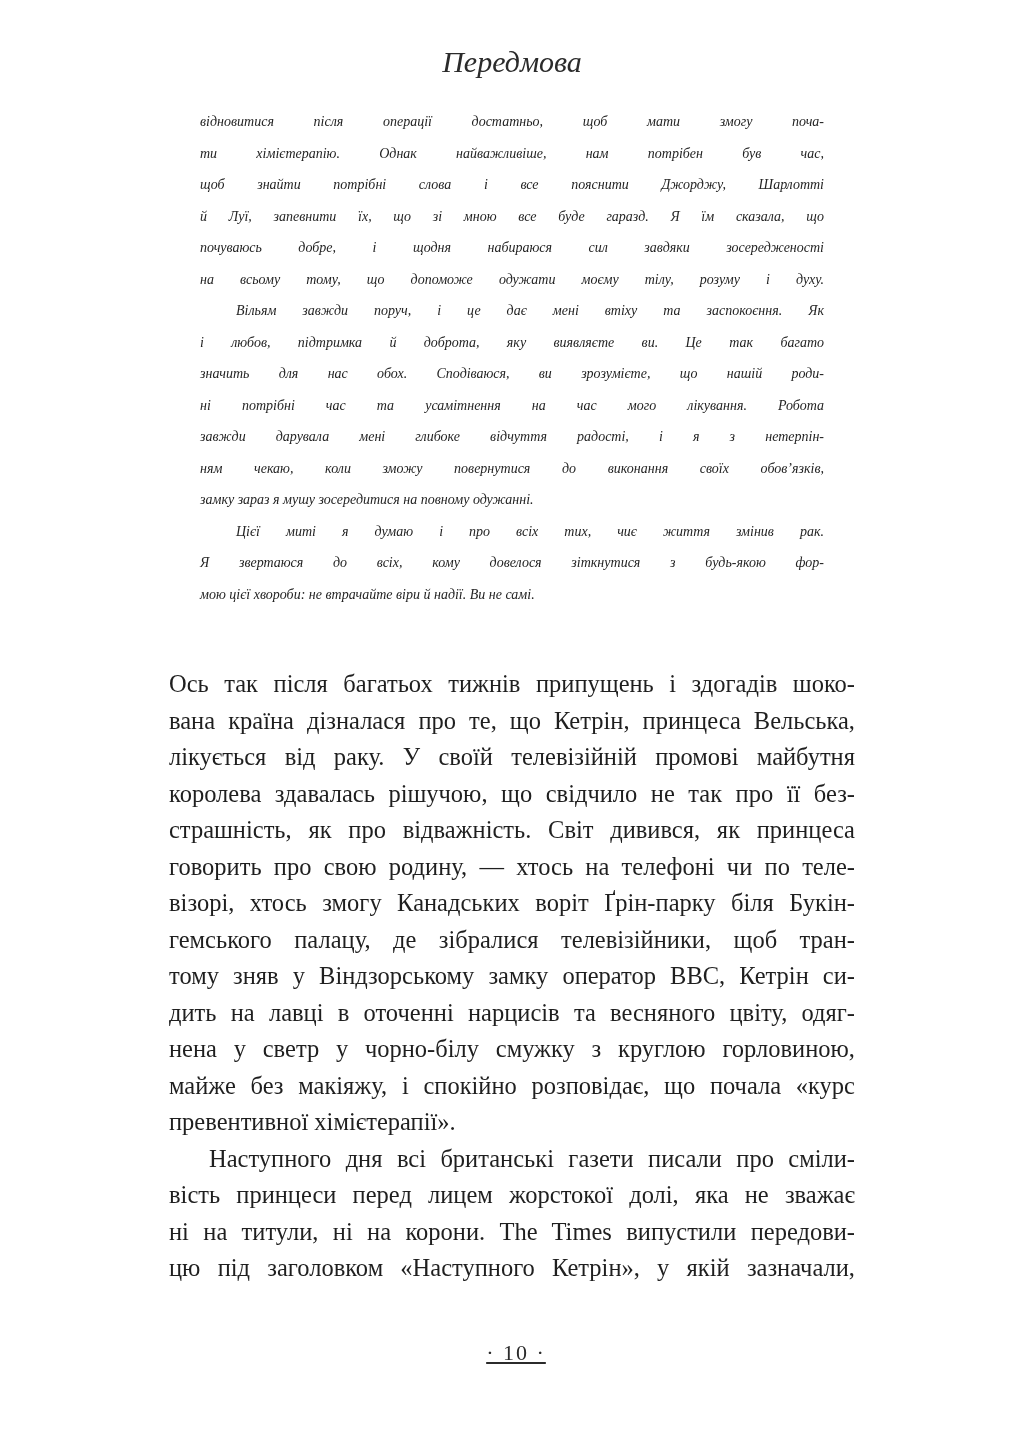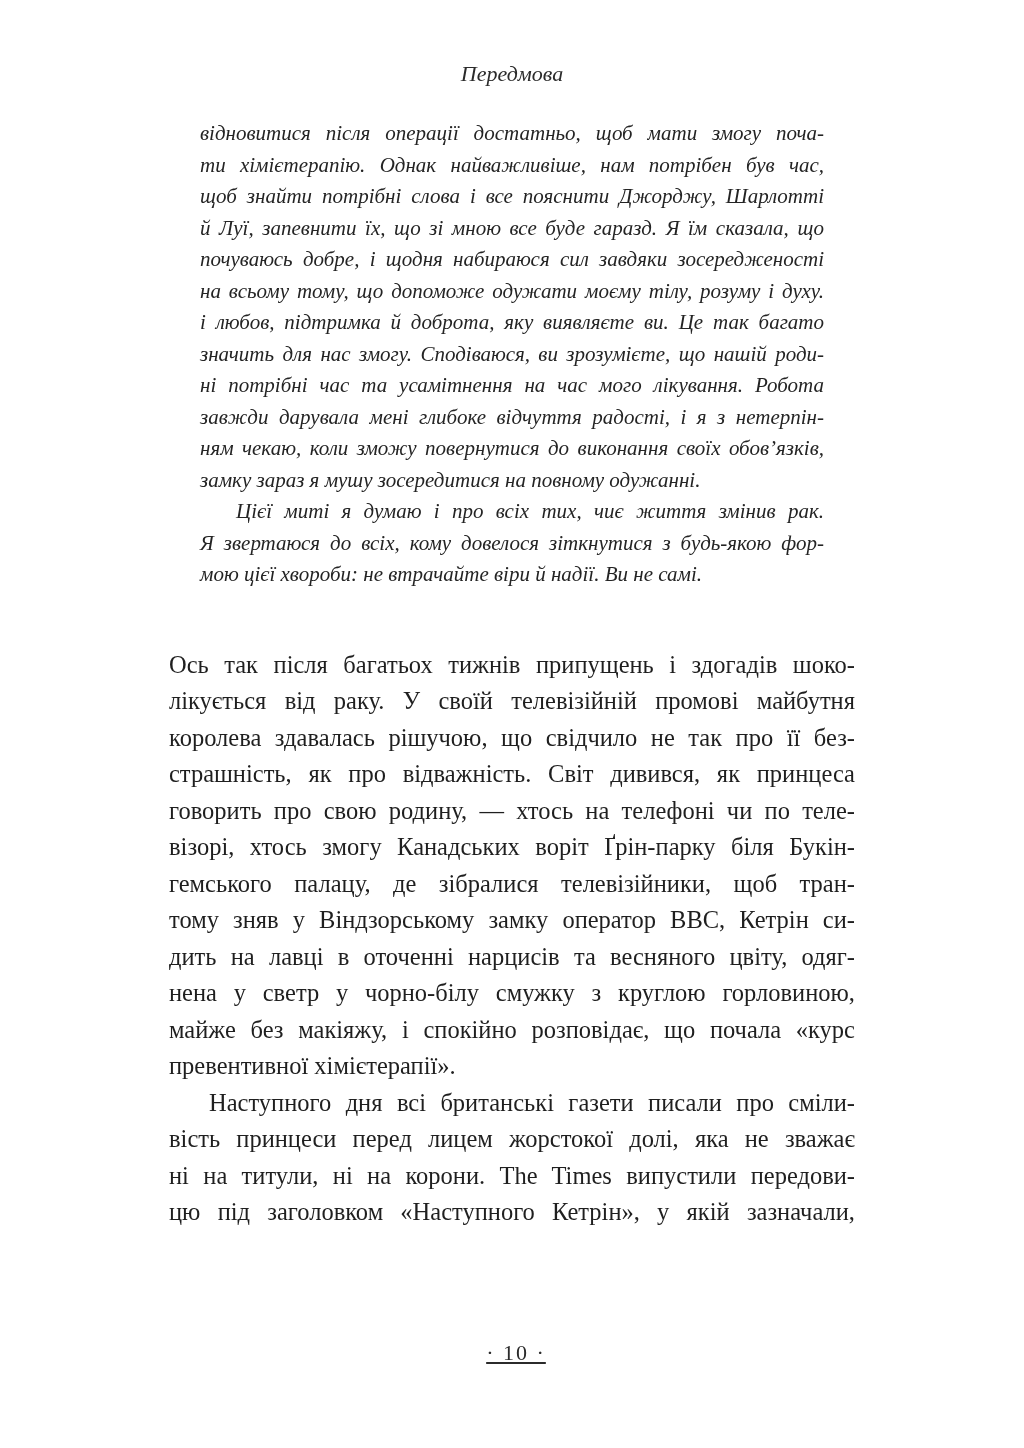--- a/index.html
+++ b/index.html
@@ -11,32 +11,32 @@
     position: relative;
     width: 1024px;
     height: 1448px;
     margin: 0 auto;
     background: #ffffff;
     font-family: "Liberation Serif", "DejaVu Serif", serif;
     color: #222222;
     overflow: hidden;
   }
   .running-head {
-    padding-top: 60px;
+    padding-top: 48px;
     text-align: center;
     font-style: italic;
-    font-size: 22px;
+    font-size: 30px;
     line-height: 28px;
     color: #2b2b2b;
   }
   .quote-block {
     width: 624px;
     margin: 30px auto 0 auto;
     font-style: italic;
-    font-size: 21px;
+    font-size: 14px;
     line-height: 31.5px;
     color: #242424;
   }
   .body-block {
     width: 686px;
     margin: 56px auto 15px auto;
     font-size: 24.5px;
     line-height: 36.5px;
     color: #1f1f1f;
   }
@@ -73,37 +73,39 @@
   <div class="quote-block" id="quote-block">
       <div class="paragraph">
         <div class="line">відновитися після операції достатньо, щоб мати змогу поча-</div>
         <div class="line">ти хімієтерапію. Однак найважливіше, нам потрібен був час,</div>
         <div class="line">щоб знайти потрібні слова і все пояснити Джорджу, Шарлотті</div>
         <div class="line">й Луї, запевнити їх, що зі мною все буде гаразд. Я їм сказала, що</div>
         <div class="line">почуваюсь добре, і щодня набираюся сил завдяки зосередженості</div>
         <div class="line">на всьому тому, що допоможе одужати моєму тілу, розуму і духу.</div>
       </div>
       <div class="paragraph">
+        <div class="line indent">Вільям завжди поруч, і це дає мені втіху та заспокоєння. Як</div>
         <div class="line">і любов, підтримка й доброта, яку виявляєте ви. Це так багато</div>
-        <div class="line">значить для нас змогу. Сподіваюся, ви зрозумієте, що нашій роди-</div>
+        <div class="line">значить для нас обох. Сподіваюся, ви зрозумієте, що нашій роди-</div>
         <div class="line">ні потрібні час та усамітнення на час мого лікування. Робота</div>
         <div class="line">завжди дарувала мені глибоке відчуття радості, і я з нетерпін-</div>
         <div class="line">ням чекаю, коли зможу повернутися до виконання своїх обов’язків,</div>
         <div class="line lastline">замку зараз я мушу зосередитися на повному одужанні.</div>
       </div>
       <div class="paragraph">
         <div class="line indent">Цієї миті я думаю і про всіх тих, чиє життя змінив рак.</div>
         <div class="line">Я звертаюся до всіх, кому довелося зіткнутися з будь-якою фор-</div>
         <div class="line lastline">мою цієї хвороби: не втрачайте віри й надії. Ви не самі.</div>
       </div>
     </div>
 
   <div class="body-block" id="body-block">
       <div class="paragraph">
         <div class="line">Ось так після багатьох тижнів припущень і здогадів шоко-</div>
+        <div class="line">вана країна дізналася про те, що Кетрін, принцеса Вельська,</div>
         <div class="line">лікується від раку. У своїй телевізійній промові майбутня</div>
         <div class="line">королева здавалась рішучою, що свідчило не так про її без-</div>
         <div class="line">страшність, як про відважність. Світ дивився, як принцеса</div>
         <div class="line">говорить про свою родину, — хтось на телефоні чи по теле-</div>
         <div class="line">візорі, хтось змогу Канадських воріт Ґрін-парку біля Букін-</div>
         <div class="line">гемського палацу, де зібралися телевізійники, щоб тран-</div>
         <div class="line">тому зняв у Віндзорському замку оператор BBC, Кетрін си-</div>
         <div class="line">дить на лавці в оточенні нарцисів та весняного цвіту, одяг-</div>
         <div class="line">нена у светр у чорно-білу смужку з круглою горловиною,</div>
         <div class="line">майже без макіяжу, і спокійно розповідає, що почала «курс</div>

